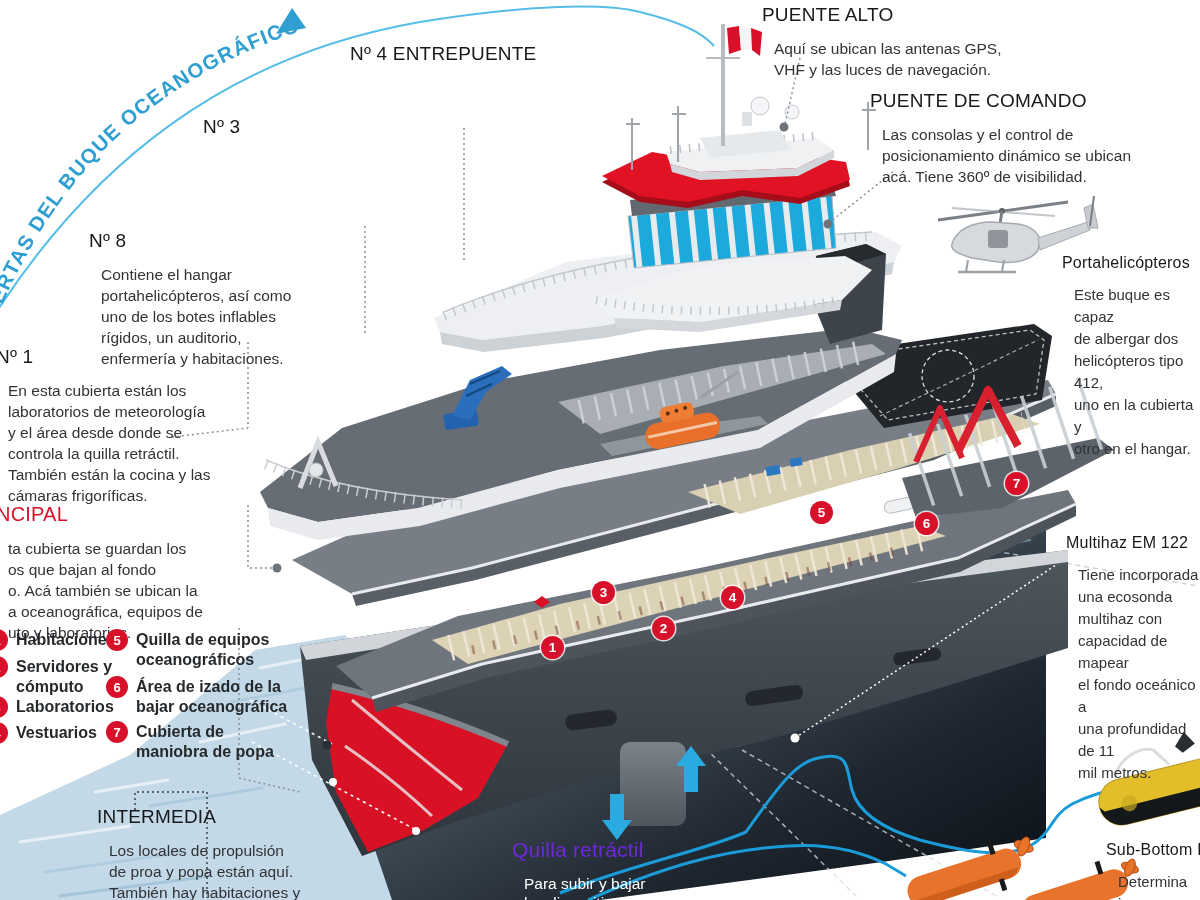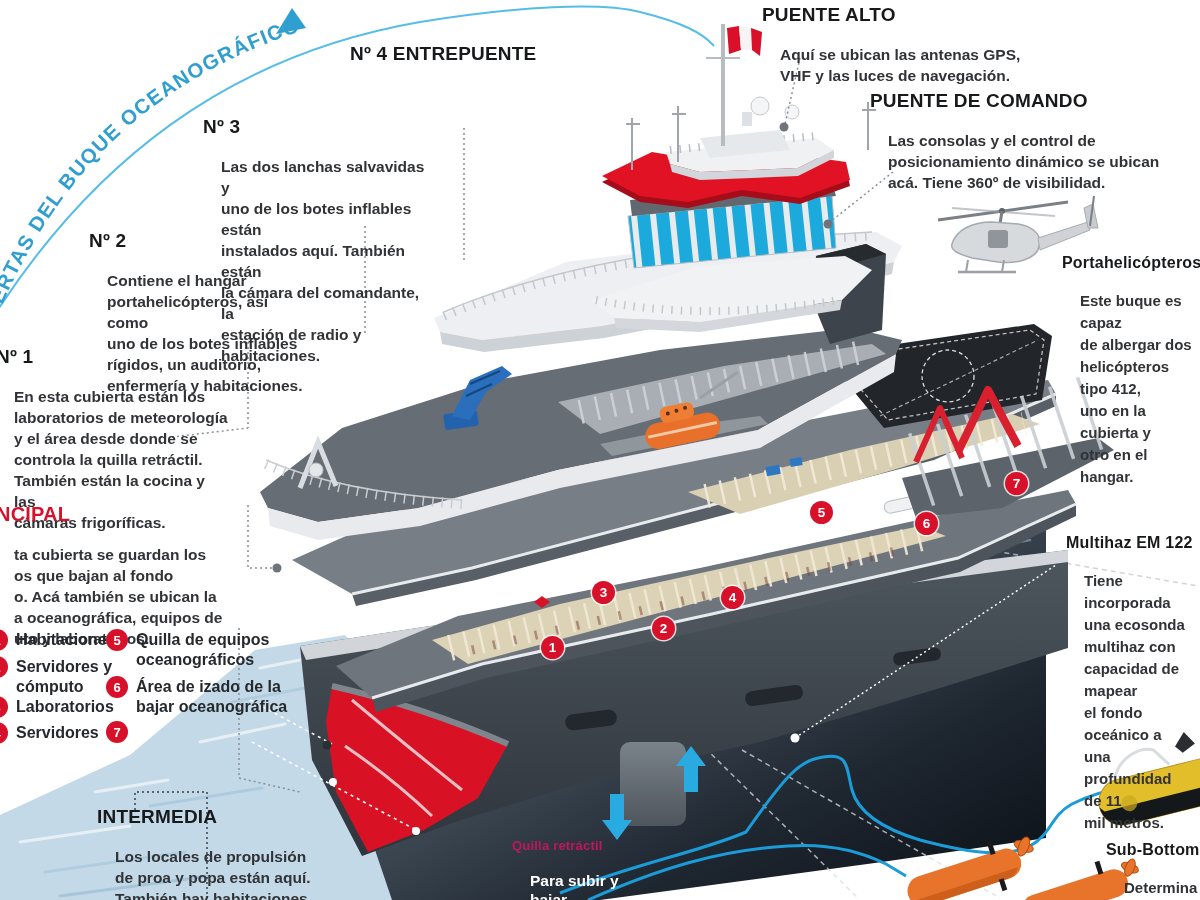--- a/index.html
+++ b/index.html
@@ -1,25 +1,25 @@
 <!DOCTYPE html>
 <html><head>
 <meta charset="utf-8">
 <style>
   html,body{margin:0;padding:0;background:#fff;}
   .stage{position:relative;width:1200px;height:900px;overflow:hidden;background:#fff;
          font-family:"Liberation Sans",sans-serif;}
   .scene{position:absolute;left:0;top:0;}
   .lbl{position:absolute;color:#2E2E31;}
-  .lbl h3{font-size:19px;font-weight:bold;color:#17191B;margin:0 0 7px 0;letter-spacing:.2px;}
-  .lbl p{font-size:15.5px;line-height:21px;margin:18px;white-space:pre-line;color:#313336;font-weight:bold;}
+  .lbl h3{font-size:19px;font-weight:normal;color:#17191B;margin:0 0 7px 0;letter-spacing:.2px;}
+  .lbl p{font-size:15.5px;line-height:21px;margin:12px;white-space:pre-line;color:#313336;}
   .lbl.red h3{color:#D8112B;font-size:20px;}
   .lbl.small h3{font-size:16px;margin-bottom:5px;}
   .lbl.small p{font-size:15px;line-height:22px;}
-  .lbl.white h3{color:#be185d;font-size:13px;margin-bottom:9px;}
+  .lbl.white h3{color:#6d28d9;font-size:21px;margin-bottom:9px;}
   .lbl.white p{color:#fff;font-size:15.5px;line-height:19px;}
   .marker{position:absolute;width:23px;height:23px;border-radius:50%;background:#D8112B;
           color:#fff;font-weight:bold;font-size:13.5px;display:flex;align-items:center;
           justify-content:center;box-shadow:0 0 0 1.5px rgba(255,255,255,.8);z-index:5;}
   .leg-item{position:absolute;display:flex;align-items:flex-start;z-index:4;}
   .leg-num{flex:0 0 auto;width:22px;height:22px;border-radius:50%;background:#D8112B;color:#fff;
            font-weight:bold;font-size:13px;display:flex;align-items:center;justify-content:center;}
   .leg-label{font-weight:bold;font-size:16px;line-height:20px;color:#26292C;
              white-space:pre-line;padding-left:8px;padding-top:1px;}
 </style>
@@ -298,29 +298,24 @@
   <path d="M795,738 L1056,565" fill="none" stroke="#FFFFFF" stroke-width="1.5" stroke-dasharray="2 3"></path>
   <circle cx="795" cy="738" r="4.5" fill="#FFFFFF"></circle>
 </svg>
 
 <div class="lbl" style="left:350px;top:43px;width:270px">
   <h3>Nº 4 ENTREPUENTE</h3>
 </div>
 
 <div class="lbl" style="left:203px;top:116px;width:250px">
   <h3>Nº 3</h3>
-  <p>Las dos lanchas salvavidas y
-uno de los botes inflables están
-instalados aquí. También están
-la cámara del comandante, la
-estación de radio y habitaciones.</p>
 </div>
 
 <div class="lbl" style="left:89px;top:230px;width:240px">
-  <h3>Nº 2</h3>
+  <h3>Nº 8</h3>
   <p>Contiene el hangar
 portahelicópteros, así como
 uno de los botes inflables
 rígidos, un auditorio,
 enfermería y habitaciones.</p>
 </div>
 
 <div class="lbl" style="left:-4px;top:346px;width:250px">
   <h3>Nº 1</h3>
   <p>En esta cubierta están los
@@ -410,29 +405,31 @@
   <span class="leg-num">2</span>
   <span class="leg-label">Servidores y
 cómputo</span>
 </div>
 <div class="leg-item" style="left:-14px;top:696px">
   <span class="leg-num">3</span>
   <span class="leg-label">Laboratorios</span>
 </div>
 <div class="leg-item" style="left:-14px;top:722px">
   <span class="leg-num">4</span>
-  <span class="leg-label">Servidores</span>
+  <span class="leg-label">Vestuarios</span>
 </div>
 <div class="leg-item" style="left:106px;top:629px">
   <span class="leg-num">5</span>
   <span class="leg-label">Quilla de equipos
 oceanográficos</span>
 </div>
 <div class="leg-item" style="left:106px;top:676px">
   <span class="leg-num">6</span>
   <span class="leg-label">Área de izado de la
 bajar oceanográfica</span>
 </div>
 <div class="leg-item" style="left:106px;top:721px">
   <span class="leg-num">7</span>
+  <span class="leg-label">Cubierta de
+maniobra de popa</span>
 </div>
 
 </div>
 
 </body></html>

